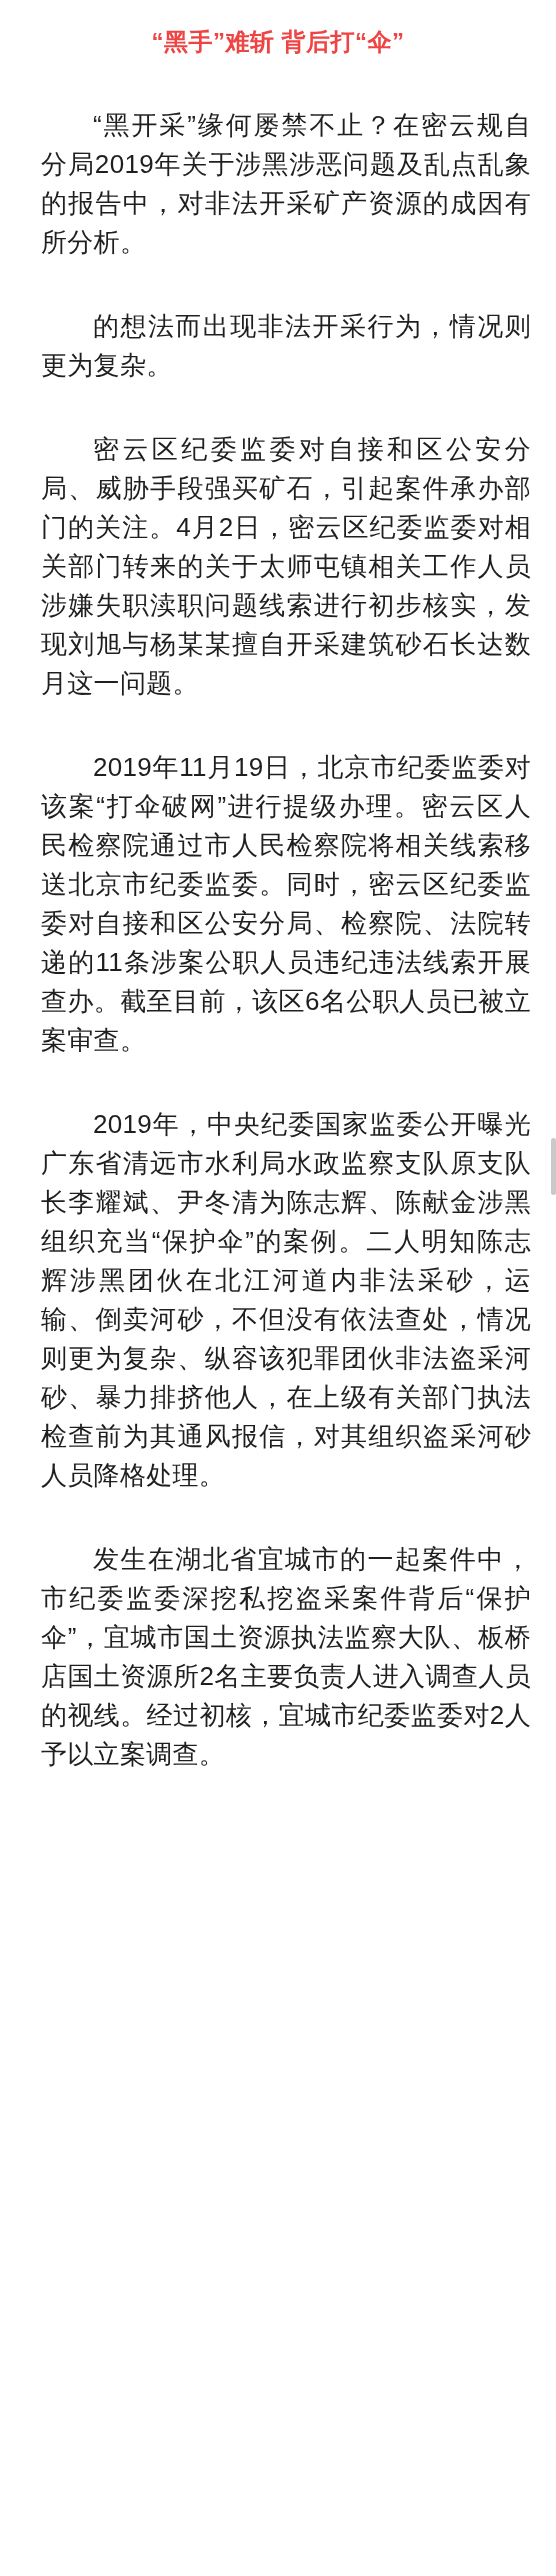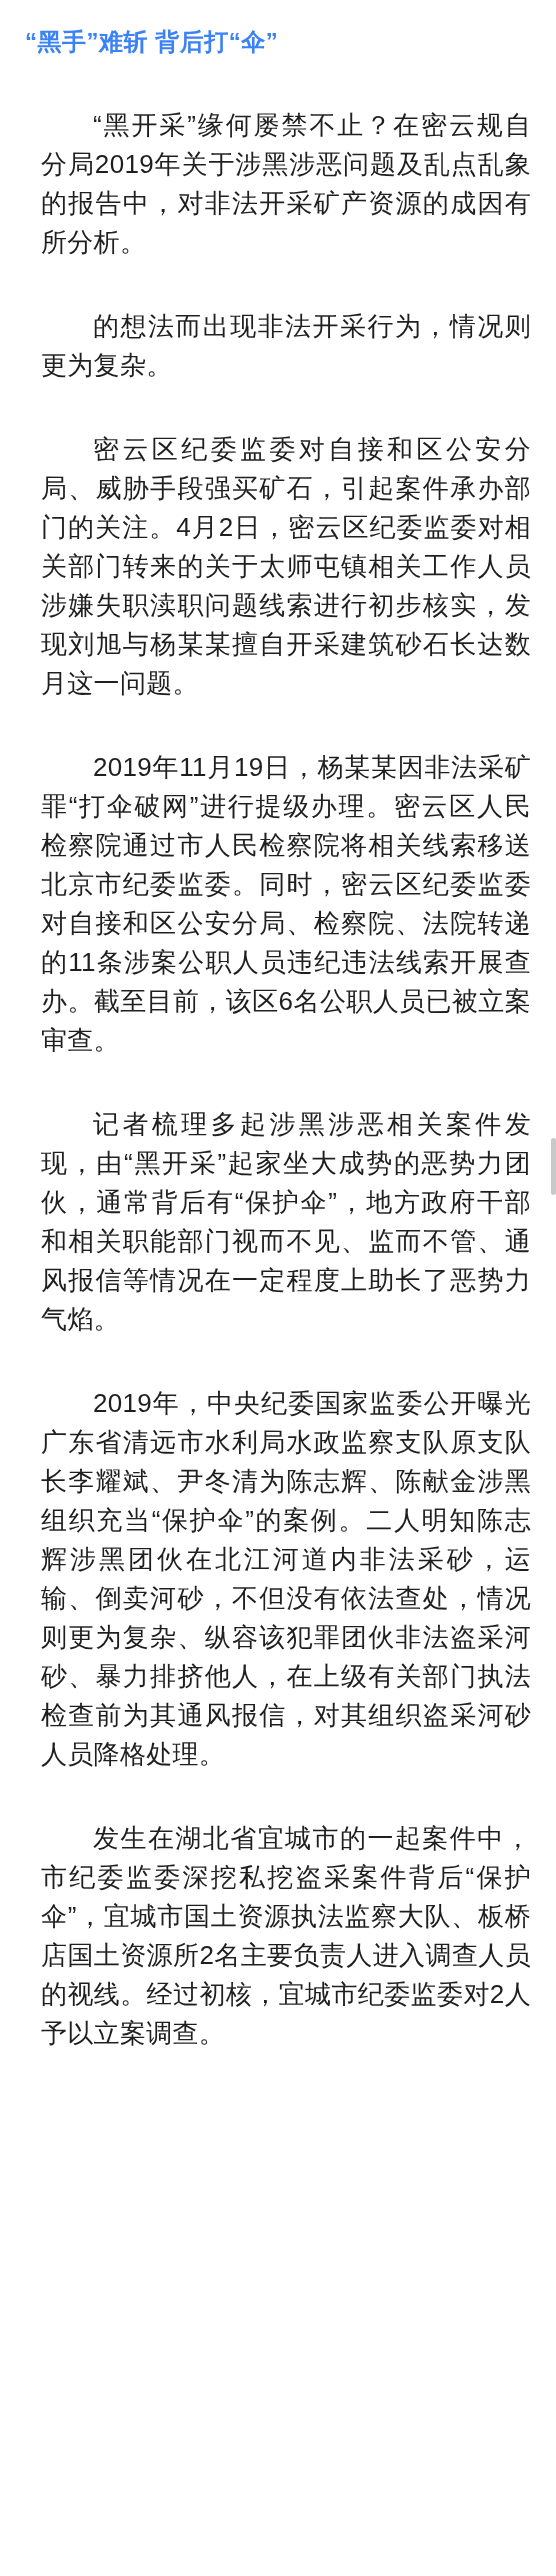--- a/index.html
+++ b/index.html
@@ -19,23 +19,24 @@
     width: 556px;
     height: 3107px;
     background: #ffffff;
     box-sizing: border-box;
     padding: 27px 25px 0 25px;
   }
   .article-title {
     font-size: 24px;
     line-height: 30px;
     font-weight: bold;
-    color: #3b82f6;
+    color: #ef4444;
     margin: 0 0 49px 0;
     letter-spacing: 0.5px;
+    text-align: center;
   }
   .article-body p {
     font-size: 26px;
     line-height: 39px;
     color: #1f1f1f;
     text-align: justify;
     text-justify: inter-ideograph;
     text-indent: 2em;
     margin: 0 0 45px 16px;
     letter-spacing: 0.3px;
@@ -54,22 +55,21 @@
 </head>
 <body>
 
 <div class="page">
   <h1 class="article-title">“黑手”难斩  背后打“伞”</h1>
 
   <div class="article-body">
     <p>“黑开采”缘何屡禁不止？在密云规自分局2019年关于涉黑涉恶问题及乱点乱象的报告中，对非法开采矿产资源的成因有所分析。</p>
     <p>的想法而出现非法开采行为，情况则更为复杂。</p>
     <p>密云区纪委监委对自接和区公安分局、威胁手段强买矿石，引起案件承办部门的关注。4月2日，密云区纪委监委对相关部门转来的关于太师屯镇相关工作人员涉嫌失职渎职问题线索进行初步核实，发现刘旭与杨某某擅自开采建筑砂石长达数月这一问题。</p>
-    <p>2019年11月19日，杨某某因非法采矿罪“打伞破网”进行提级办理。密云区人民检察院通过市人民检察院将相关线索移送北京市纪委监委。同时，密云区纪委监委对自接和区公安分局、检察院、法院转递的11条涉案公职人员违纪违法线索开展查办。截至目前，该区6名公职人员已被立案审查。</p>
-    <p>记者梳理多起涉黑涉恶相关案件发现，由“黑开采”起家坐大成势的恶势力团伙，通常背后有“保护伞”，地方政府干部和相关职能部门视而不见、监而不管、通风报信等情况在一定程度上助长了恶势力气焰。</p>
+    <p>2019年11月19日，北京市纪委监委对该案“打伞破网”进行提级办理。密云区人民检察院通过市人民检察院将相关线索移送北京市纪委监委。同时，密云区纪委监委对自接和区公安分局、检察院、法院转递的11条涉案公职人员违纪违法线索开展查办。截至目前，该区6名公职人员已被立案审查。</p>
     <p>2019年，中央纪委国家监委公开曝光广东省清远市水利局水政监察支队原支队长李耀斌、尹冬清为陈志辉、陈献金涉黑组织充当“保护伞”的案例。二人明知陈志辉涉黑团伙在北江河道内非法采砂，运输、倒卖河砂，不但没有依法查处，情况则更为复杂、纵容该犯罪团伙非法盗采河砂、暴力排挤他人，在上级有关部门执法检查前为其通风报信，对其组织盗采河砂人员降格处理。</p>
     <p>发生在湖北省宜城市的一起案件中，市纪委监委深挖私挖盗采案件背后“保护伞”，宜城市国土资源执法监察大队、板桥店国土资源所2名主要负责人进入调查人员的视线。经过初核，宜城市纪委监委对2人予以立案调查。</p>
 
   </div>
 
   <div class="scrollbar-thumb"></div>
 </div>
 
 
 </body></html>

